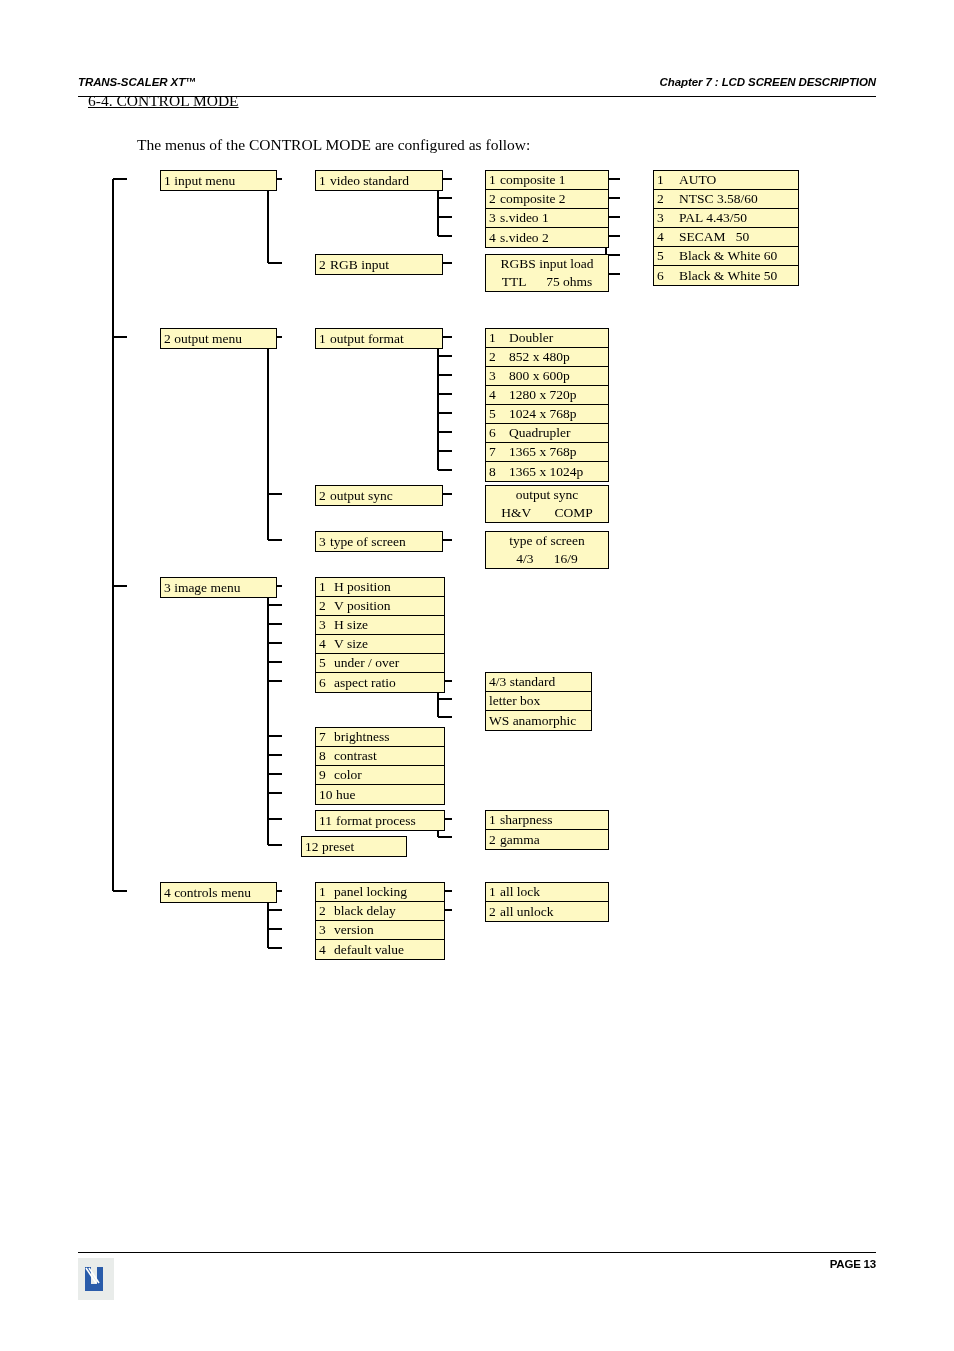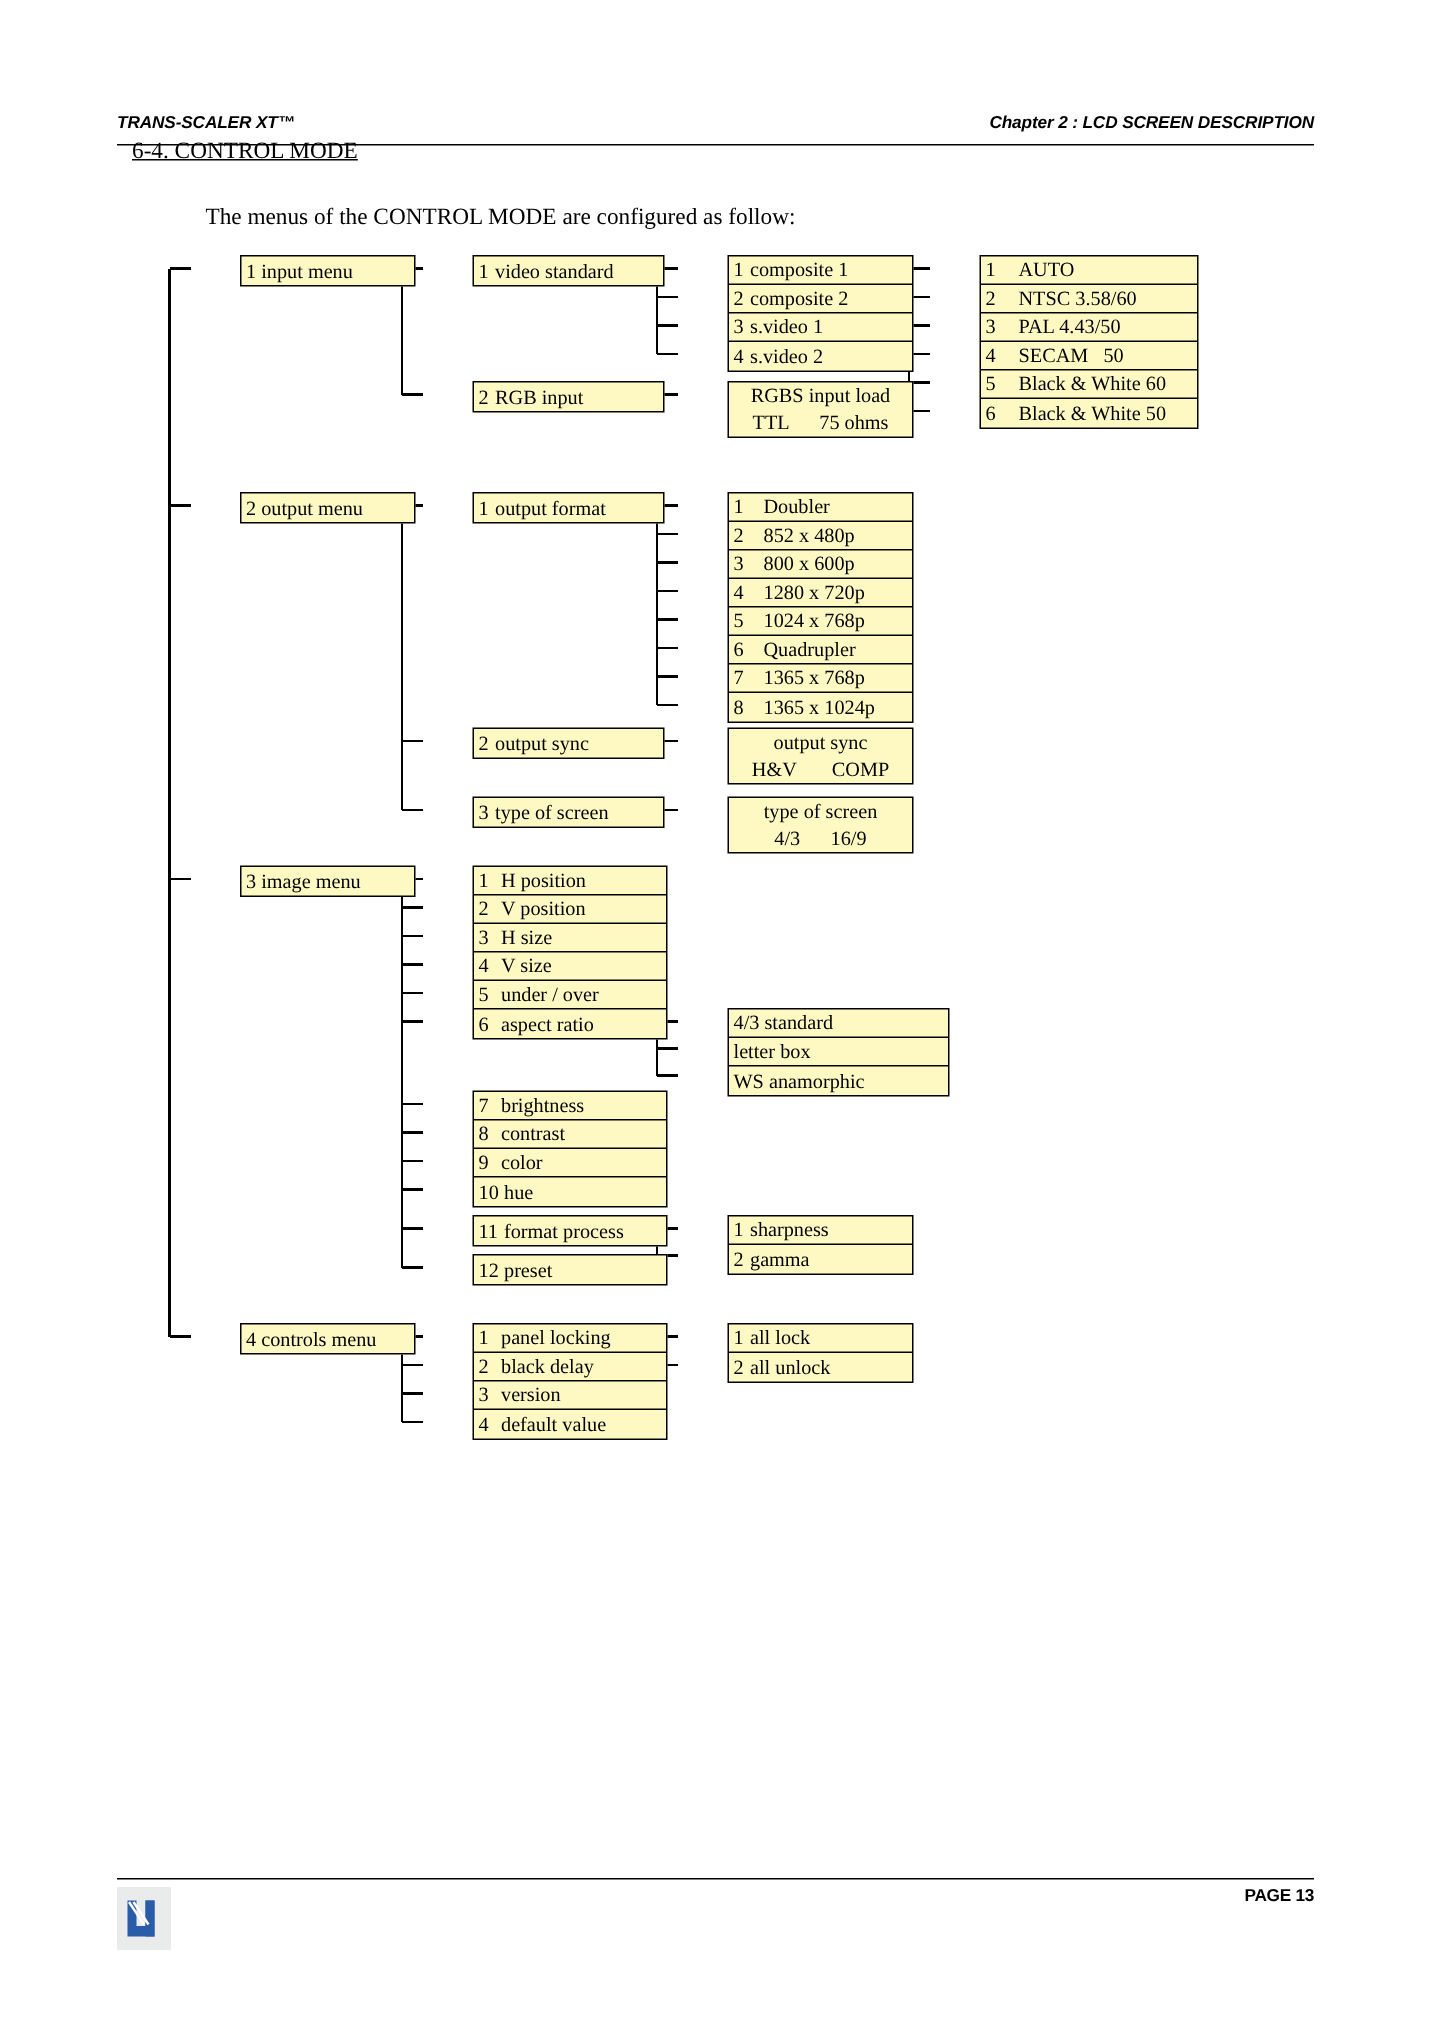--- a/index.html
+++ b/index.html
@@ -162,21 +162,21 @@
     height: 42px;
     background: #e9ecea;
   }
   #footer-logo svg { display: block; }
 </style>
 </head>
 <body>
 
 <div id="page-header">
   <span class="hdr-left">TRANS-SCALER XT™</span>
-  <span class="hdr-right">Chapter 2 : LCD SCREEN DESCRIPTION</span>
+  <span class="hdr-right">Chapter 7 : LCD SCREEN DESCRIPTION</span>
 </div>
 
 <div id="section-heading">6-4. CONTROL MODE</div>
 <div id="intro-paragraph">The menus of the CONTROL MODE are configured as follow:</div>
 
 <div id="diagram">
 
   <svg viewBox="0 0 954 1351">
     <g stroke="#000" stroke-width="1.9" fill="none" shape-rendering="crispEdges">
 
@@ -468,28 +468,28 @@
     </div>
   </div>
 
   <div class="nbox" style="left:281px; top:810px; width:130px;">
     <div class="row">
       <span class="num wide">11</span>
       <span class="txt">format process</span>
     </div>
   </div>
 
-  <div class="nbox" style="left:281px; top:836px; width:130px;">
+  <div class="nbox" style="left:267px; top:836px; width:106px;">
     <div class="row">
       <span class="num wide">12</span>
       <span class="txt">preset</span>
     </div>
   </div>
 
-  <div class="nbox" style="left:451px; top:672px; width:148px;">
+  <div class="nbox" style="left:451px; top:672px; width:107px;">
     <div class="row">
       <span class="txt">4/3 standard</span>
     </div>
     <div class="row">
       <span class="txt">letter box</span>
     </div>
     <div class="row">
       <span class="txt">WS anamorphic</span>
     </div>
   </div>

